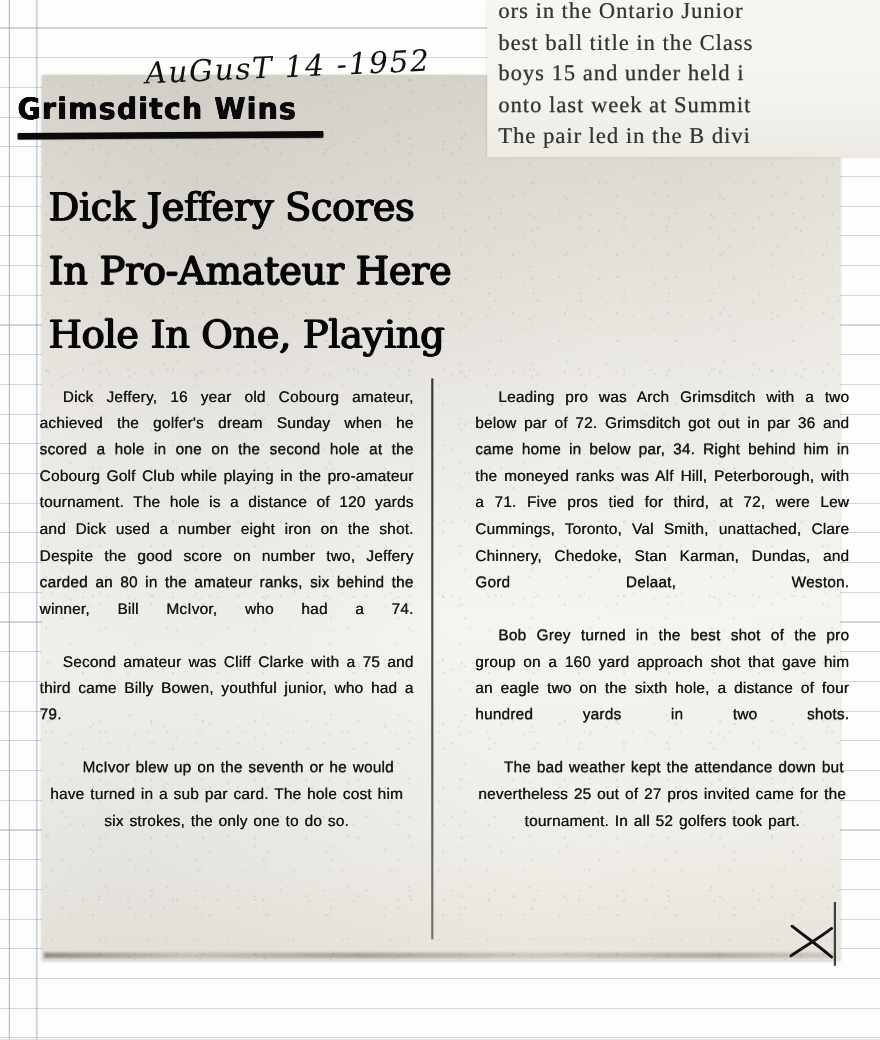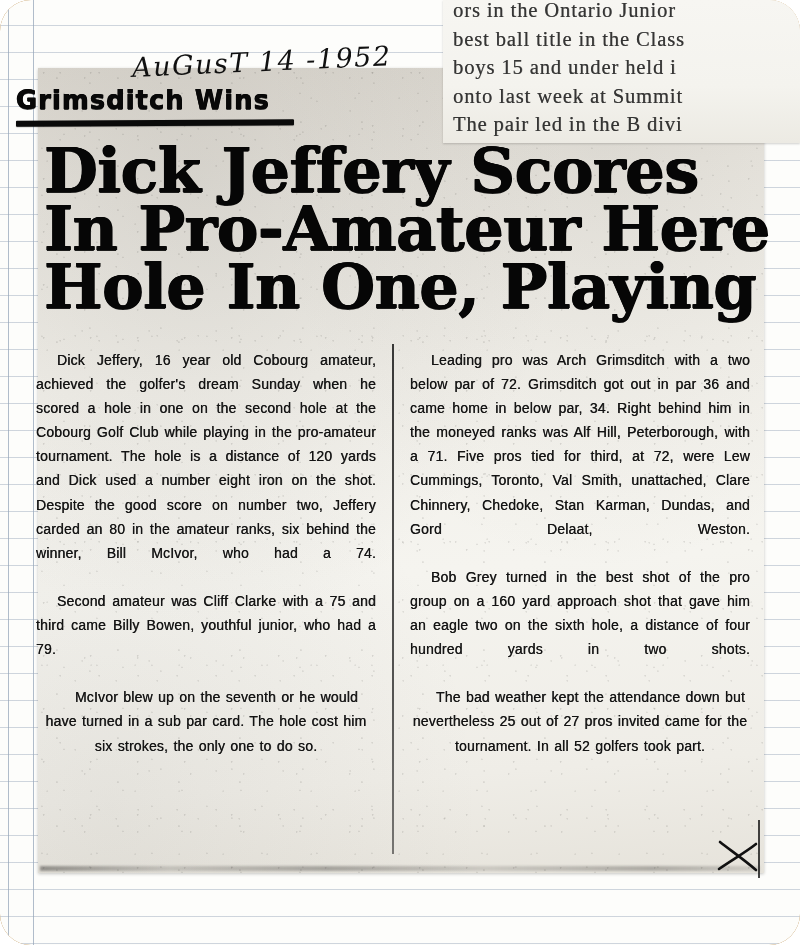--- a/index.html
+++ b/index.html
@@ -12,21 +12,20 @@
     font-family: "Liberation Serif", serif;
   }
 
   
   .scan {
     position: relative;
     width: 800px;
     height: 945px;
     overflow: hidden;
     background: #a16207;
-    border-radius: 31px;
   }
 
   
   .ruled-paper {
     position: absolute;
     inset: 0;
     background-color: #fdfdfb;
     background-image:
       repeating-linear-gradient(
         to bottom,
@@ -151,25 +150,25 @@
     background: #0a0a0a;
     border-radius: 1px;
     transform: rotate(-0.35deg);
     box-shadow: 0 0.5px 1px rgba(0,0,0,0.4);
   }
 
   
   .headline {
     position: absolute;
     left: 44px;
-    top: 142px;
+    top: 160px;
     width: 690px;
     font-family: "DejaVu Serif", serif;
-    font-weight: 700;
-    font-size: 62px;
+    font-weight: 400;
+    font-size: 35px;
     line-height: 58px;
     letter-spacing: -0.4px;
     color: #060606;
     text-shadow:
        0.8px 0 0 #060606,
       -0.6px 0 0 #0a0a0a,
        0 0.7px 0 rgba(6,6,6,0.9),
        0 -0.4px 0 rgba(6,6,6,0.6);
   }
   .headline div { white-space: nowrap; }
@@ -189,21 +188,21 @@
     font-family: Liberation Sans, sans-serif;
     font-size: 14px;
     line-height: 24.1px;
     color: #131313;
     text-align: justify;
     letter-spacing: 0.18px;
     word-spacing: 1.2px;
     text-shadow: 0.35px 0 0 rgba(19,19,19,0.62), 0 0.35px 0 rgba(19,19,19,0.42);
   }
   .col.left  { left: 0px; }
-  .col.right { left: 374px; }
+  .col.right { left: 396px; }
   .col p {
     margin: 0 0 0 0;
     text-indent: 21px;
   }
   .col p:last-child { text-align: center; }
   .col p::after {
     content: "";
     display: inline-block;
     width: 100%;
   }

